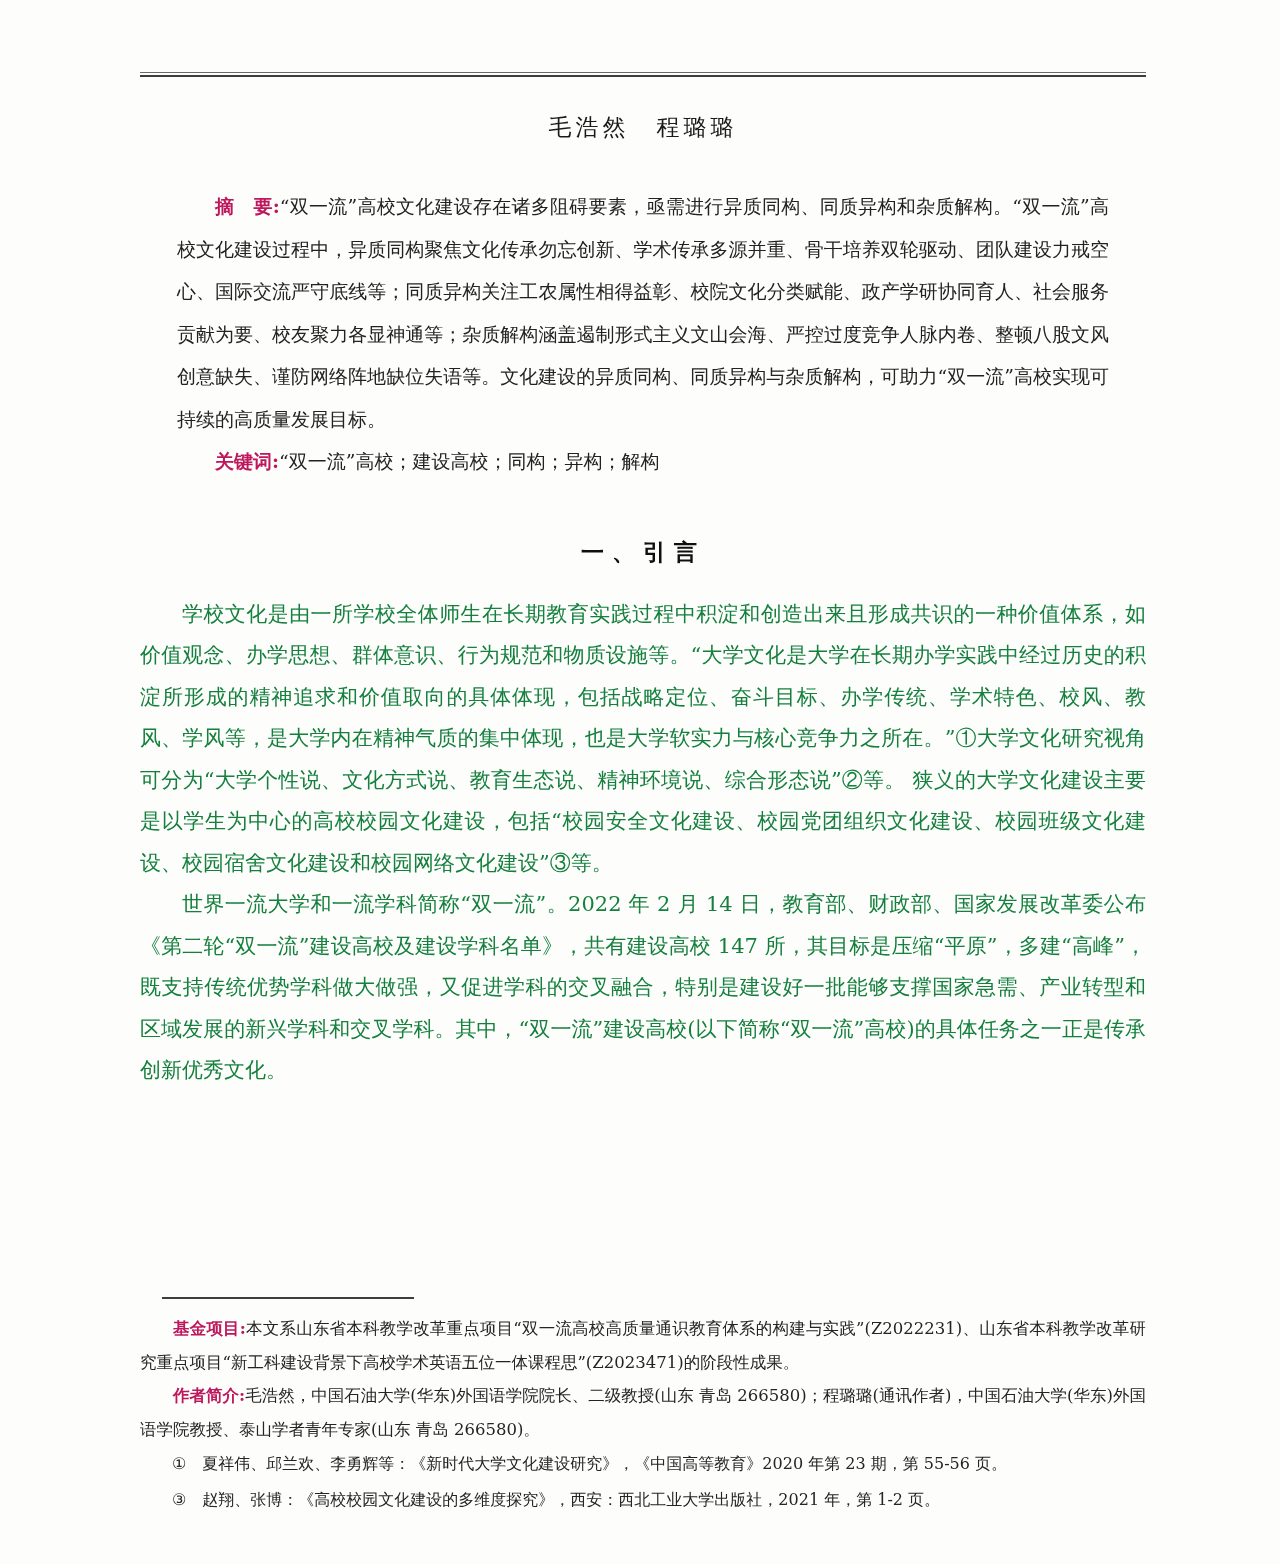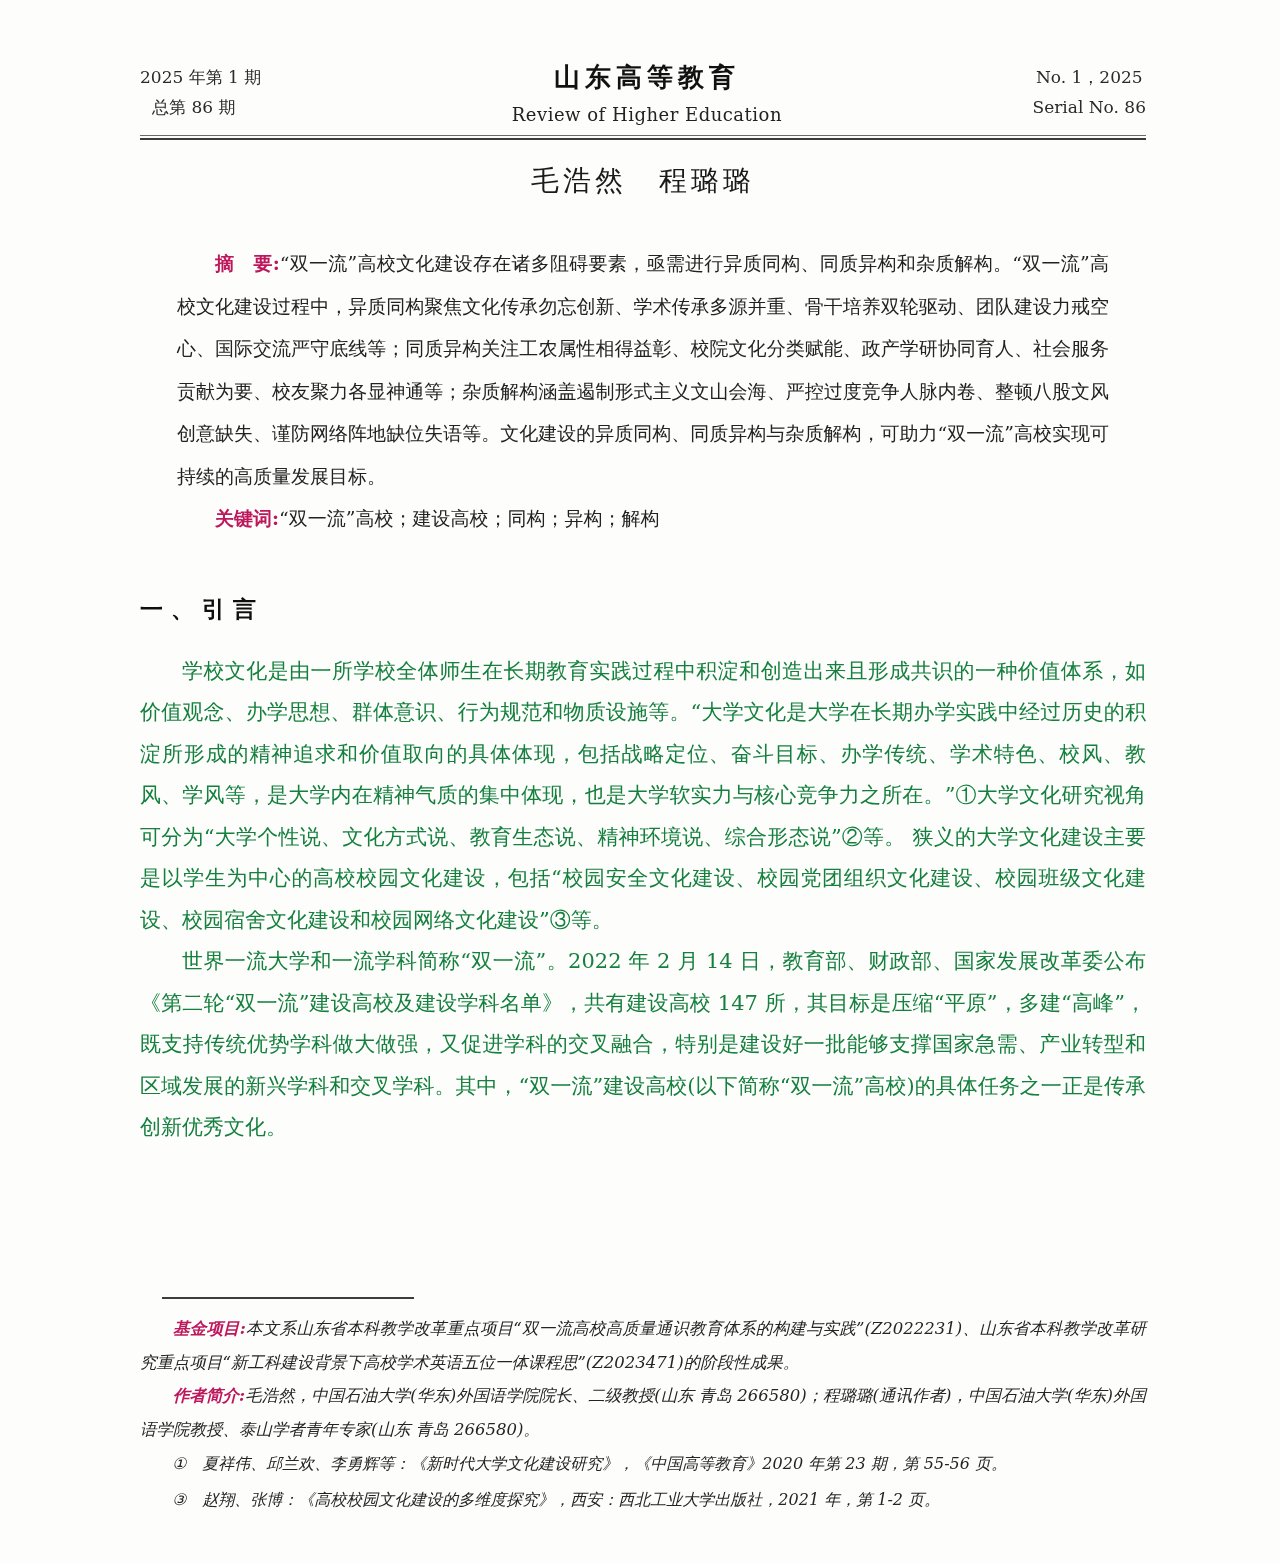--- a/index.html
+++ b/index.html
@@ -16,55 +16,41 @@
   .hdr-left .l1 { line-height:30px; }
   .hdr-left .l2 { line-height:30px; padding-left:12px; }
   .hdr-center { text-align:center; margin-top:-2px; }
   .journal-cn { font-family:"DejaVu Sans","Liberation Sans",sans-serif; font-weight:bold; font-size:26px; letter-spacing:5px; color:#111; }
   .journal-en { font-size:18px; margin-top:9px; letter-spacing:0.5px; color:#222; }
   .hdr-right { font-size:17px; text-align:center; color:#2a2a2a; }
   .hdr-right div { line-height:30px; }
   .double-rule { margin-top:10px; height:5px; border-top:1.8px solid #6a6a6a; border-bottom:2px solid #3c3c3c; }
   
   .title { text-align:center; font-weight:bold; font-size:37px; line-height:66px; letter-spacing:2px; margin-top:56px; color:#0d0d0d; }
-  .authors { text-align:center; font-size:28px; letter-spacing:4px; margin-top:22px; color:#1a1a1a; }
+  .authors { text-align:center; font-size:23px; letter-spacing:4px; margin-top:35px; color:#1a1a1a; }
   
   .abstract-block { width:932px; margin:42px auto 0; font-size:19px; line-height:42.5px; text-align:justify; color:#222; }
   .abstract-block p { text-indent:2em; }
   .b { font-weight:bold; color:#be185d; }
   
-  .section-heading { text-align:left; font-weight:bold; font-size:23px; letter-spacing:8px; margin-top:54px; color:#0f0f0f; }
+  .section-heading { text-align:center; font-weight:bold; font-size:23px; letter-spacing:8px; margin-top:54px; color:#0f0f0f; }
   .body-text { margin-top:26px; font-size:21px; line-height:41.5px; text-align:justify; color:#15803d; }
   .body-text p { text-indent:2em; }
   
-  .footnotes { position:absolute; left:140px; right:134px; top:1297px;font-style:italic; }
+  .footnotes { position:absolute; left:140px; right:134px; top:1297px; }
   .fn-rule { width:252px; border-top:2px solid #3d3d3d; margin-bottom:13px; margin-left:22px; }
   .fn-para { font-size:16.5px; line-height:33.5px; text-indent:2em; text-align:justify; color:#242424; }
   .fn-note { font-size:16px; line-height:36px; padding-left:2em; color:#242424; }
   .fn-marker { margin-right:16px; }
 </style>
 </head>
 <body>
 
 <div class="page">
 
-  <div class="header">
-    <div class="hdr-left">
-      <div class="l1">2025 年第 1 期</div>
-      <div class="l2">总第 86 期</div>
-    </div>
-    <div class="hdr-center">
-      <div class="journal-cn">山东高等教育</div>
-      <div class="journal-en">Review of Higher Education</div>
-    </div>
-    <div class="hdr-right">
-      <div>No. 1，2025</div>
-      <div>Serial No. 86</div>
-    </div>
-  </div>
 
   <div class="double-rule"></div>
 
 
   <div class="authors">毛浩然　程璐璐</div>
 
   <div class="abstract-block">
     <p><span class="b">摘　要:</span><span>“双一流”高校文化建设存在诸多阻碍要素，亟需进行异质同构、同质异构和杂质解构。“双一流”高校文化建设过程中，异质同构聚焦文化传承勿忘创新、学术传承多源并重、骨干培养双轮驱动、团队建设力戒空心、国际交流严守底线等；同质异构关注工农属性相得益彰、校院文化分类赋能、政产学研协同育人、社会服务贡献为要、校友聚力各显神通等；杂质解构涵盖遏制形式主义文山会海、严控过度竞争人脉内卷、整顿八股文风创意缺失、谨防网络阵地缺位失语等。文化建设的异质同构、同质异构与杂质解构，可助力“双一流”高校实现可持续的高质量发展目标。</span></p>
     <p><span class="b">关键词:</span><span>“双一流”高校；建设高校；同构；异构；解构</span></p>
   </div>

